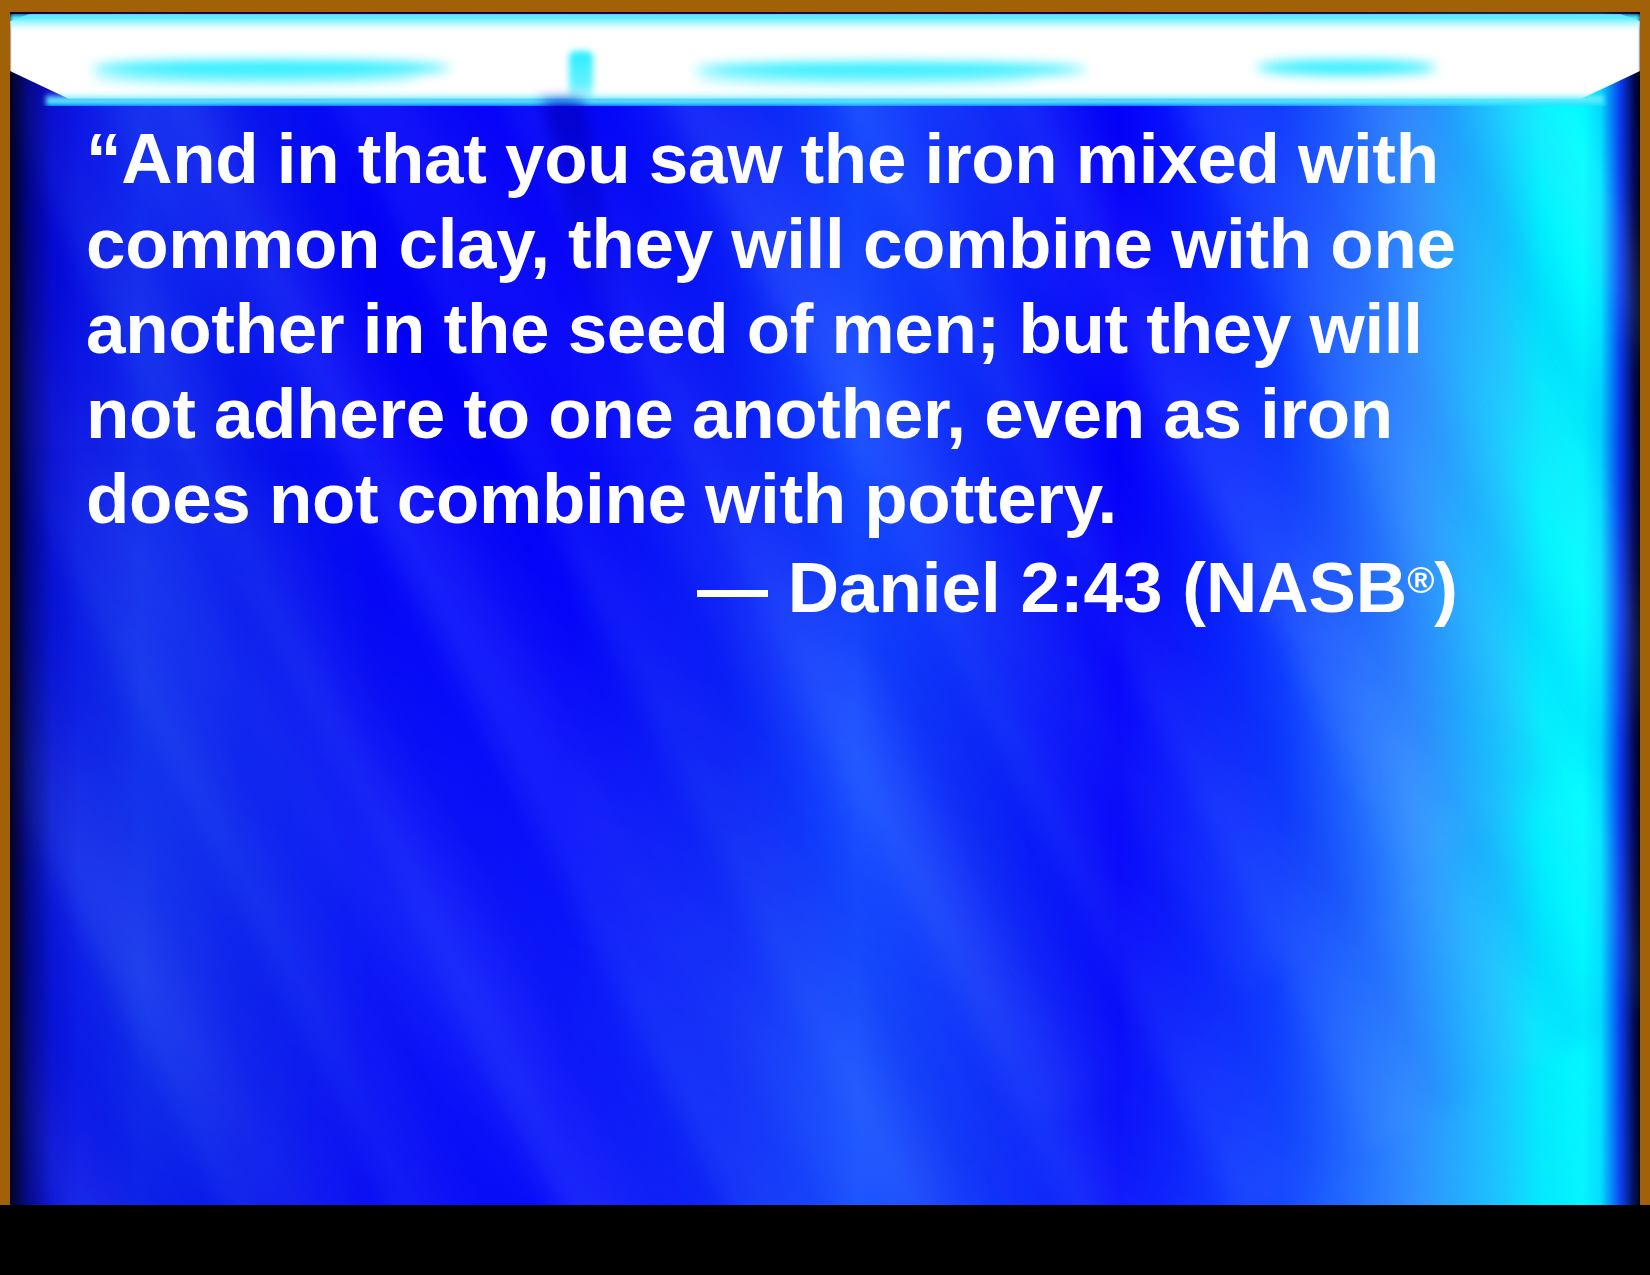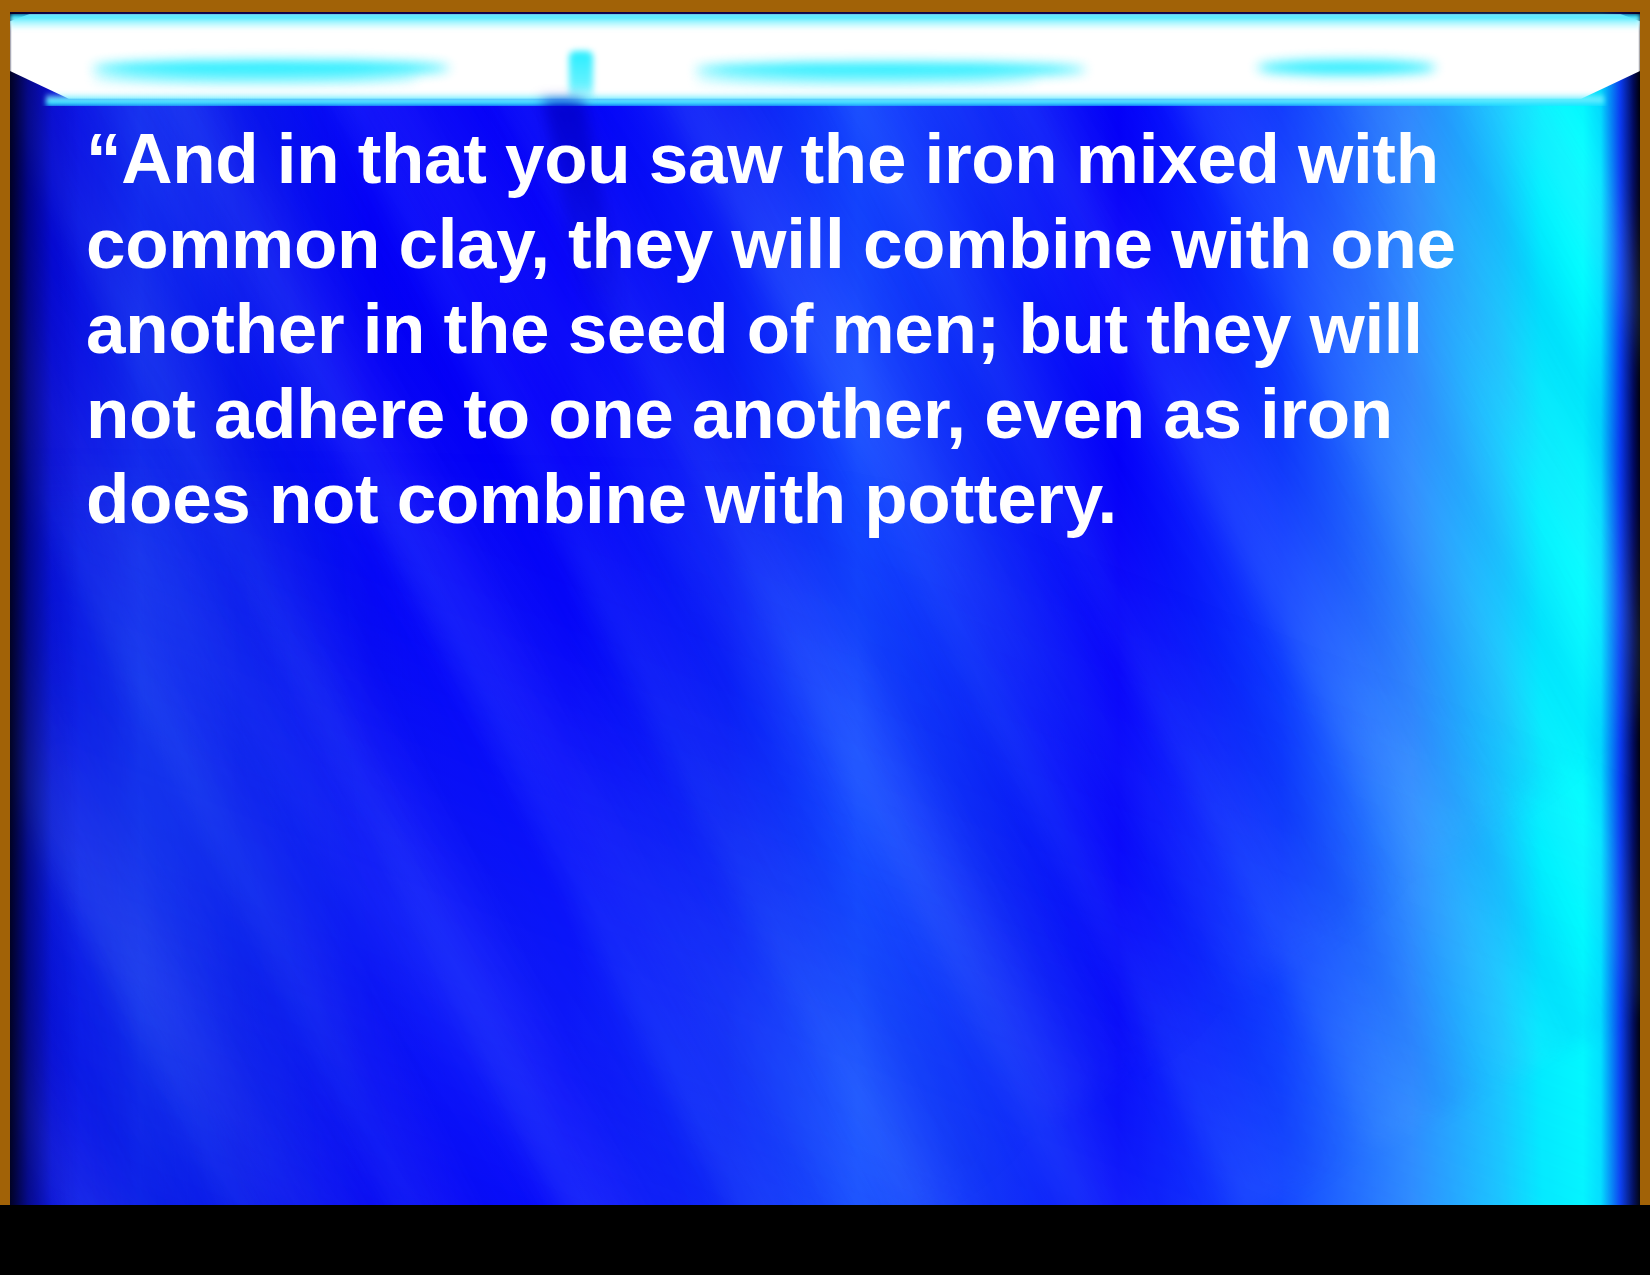--- a/index.html
+++ b/index.html
@@ -304,15 +304,18 @@
     <div class="wisp w2"></div>
     <div class="wisp w3"></div>
     <div class="wisp w4"></div>
     <div class="wisp w5"></div>
     <div class="wisp-spike"></div>
   </div>
   <div id="dark-streak"></div>
 
   <div id="verse-block">
     <p id="verse-text">“And in that you saw the iron mixed with common clay, they will combine with one another in the seed of men; but they will not adhere to one another, even as iron does not combine with pottery.</p>
+    <p id="attribution">
+      <span>— Daniel 2:43 (NASB</span><span class="reg">®</span><span>)</span>
+    </p>
   </div>
 
 </div>
 
 </body></html>

